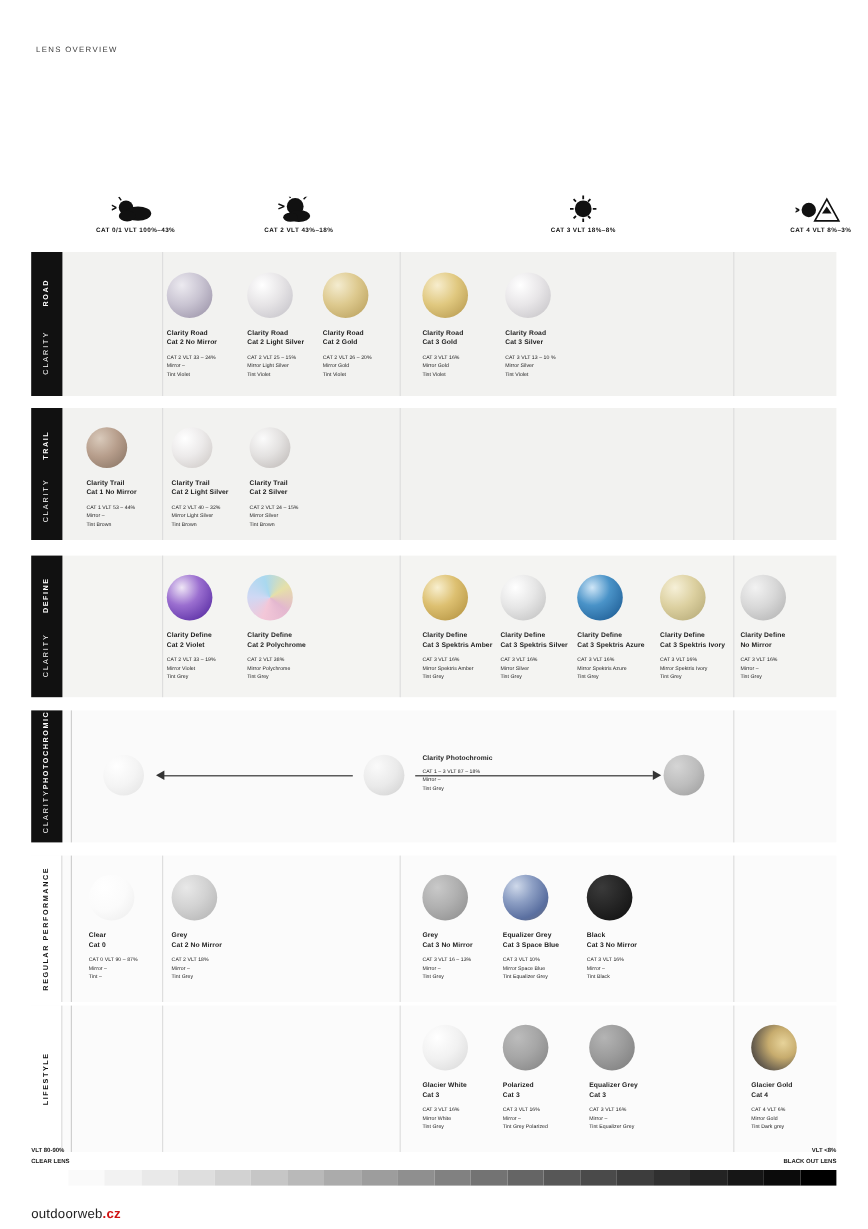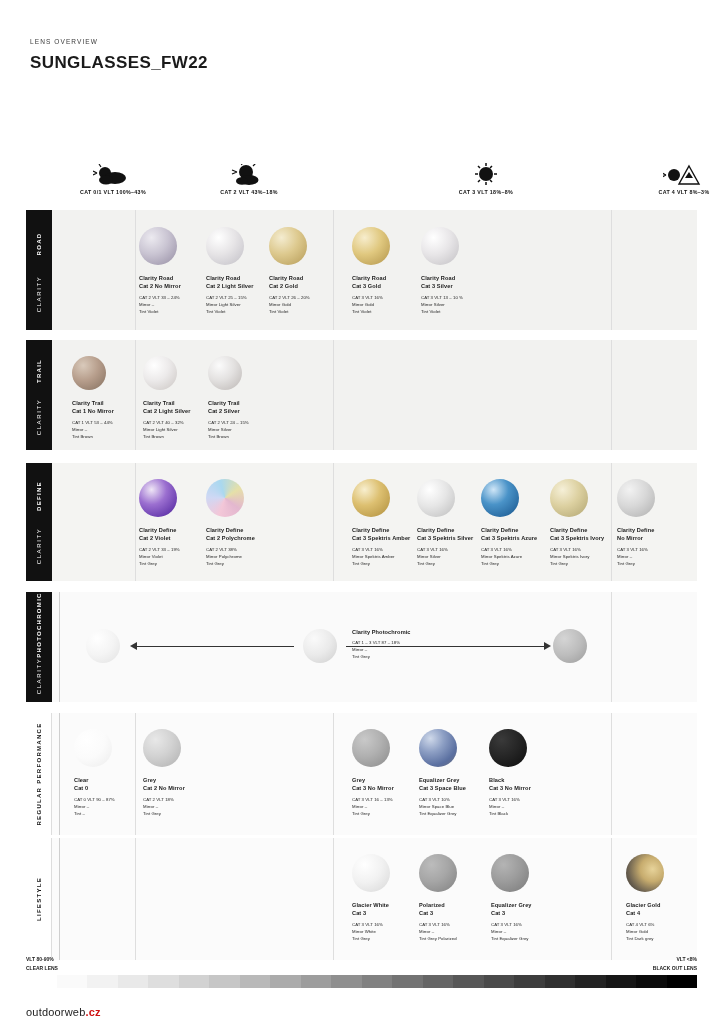--- a/index.html
+++ b/index.html
@@ -75,21 +75,20 @@
   }
   .footer-logo .cz { color:#cf1111; font-weight:bold; }
 </style>
 </head>
 <body>
 
 <div class="page">
 
   <div class="hdr">
     <div class="eyebrow">LENS OVERVIEW</div>
-    <div class="title">SUNGLASSES_FW22</div>
   </div>
 
   <div class="catstrip">
     <div class="catcol" style="left:32px; width:110px;">
       <div class="caticon">
         <svg width="40" height="22" viewBox="0 0 40 22">
           <circle cx="12" cy="9" r="6" fill="#111"></circle>
           <g fill="#111">
             <path d="M4 9 L0 7 M4 9 L0 11 M8 3 L6 0" stroke="#111" stroke-width="1.2"></path>
           </g>

